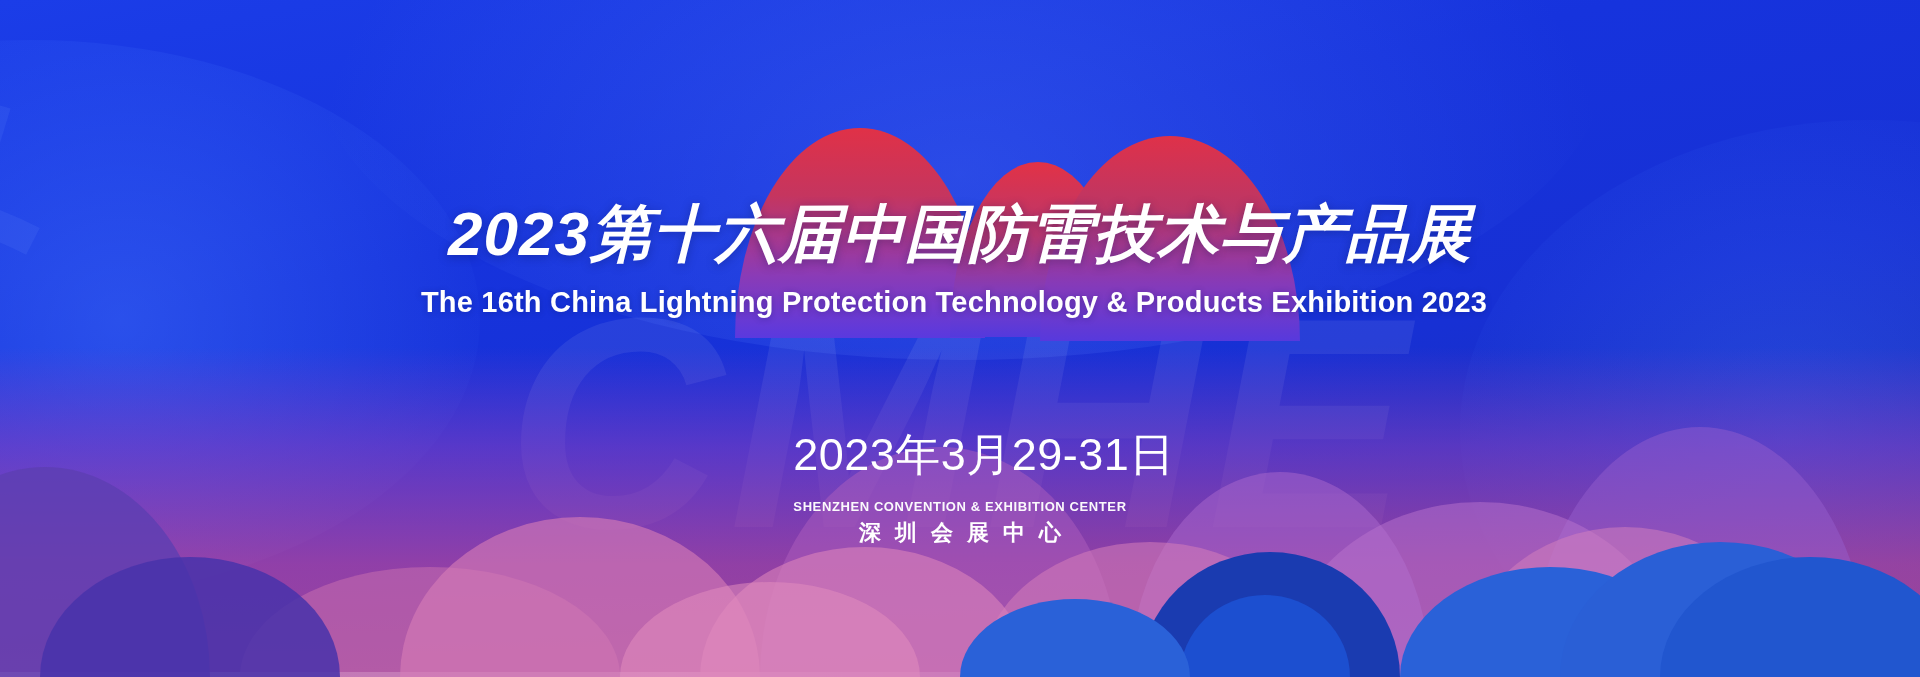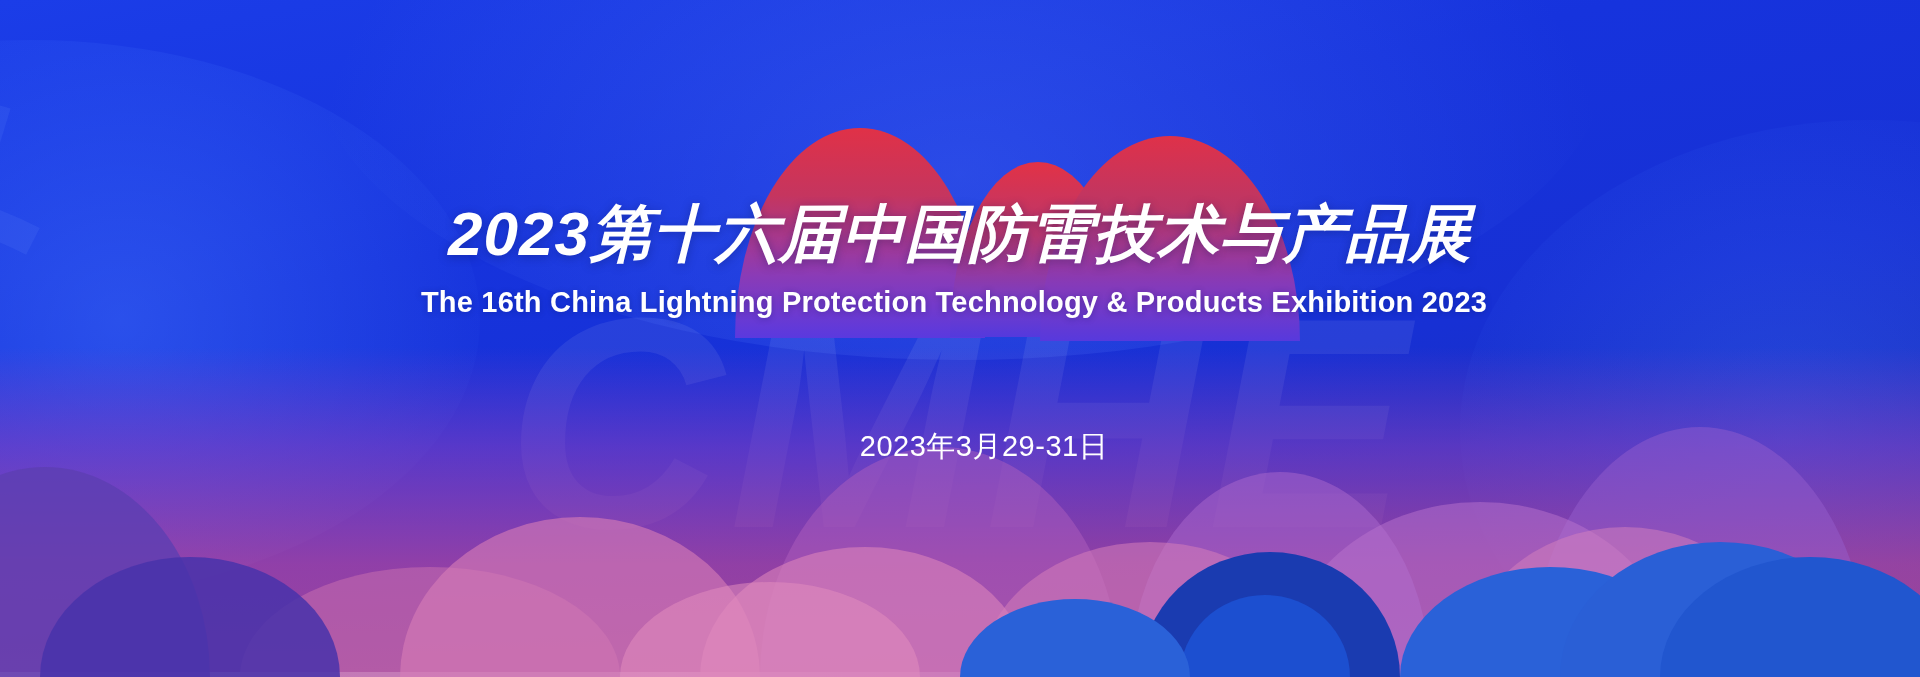--- a/index.html
+++ b/index.html
@@ -147,21 +147,21 @@
     line-height: 1;
     white-space: nowrap;
     text-shadow: 0 1px 6px rgba(10,20,90,0.30);
   }
 
   .date-line {
     position: absolute;
     left: 0; right: 0;
     top: 432px;
     color: #ffffff;
-    font-size: 29px;
+    font-size: 45px;
     font-weight: 400;
     letter-spacing: 0.5px;
     line-height: 1;
     white-space: nowrap;
     padding-left: 48px;
   }
 
   .venue {
     position: absolute;
     left: 0; right: 0;
@@ -229,15 +229,19 @@
       <div class="arch" style="left: 1660px; width: 300px; height: 120px; background: rgb(33, 86, 207); z-index: 7;"></div>
       <div class="arch" style="left: 960px; width: 230px; height: 78px; background: rgb(42, 97, 216); z-index: 7;"></div>
     </div>
   <div class="bottom-wash"></div>
   <div class="bottom-hairline"></div>
 
   <div class="content">
     <div class="title-cn">2023第十六届中国防雷技术与产品展</div>
     <div class="title-en">The 16th China Lightning Protection Technology &amp; Products Exhibition 2023</div>
     <div class="date-line">2023年3月29-31日</div>
+    <div class="venue">
+      <div class="venue-en">SHENZHEN CONVENTION &amp; EXHIBITION CENTER</div>
+      <div class="venue-cn">深圳会展中心</div>
+    </div>
   </div>
 
 </div>
 
 </body></html>

